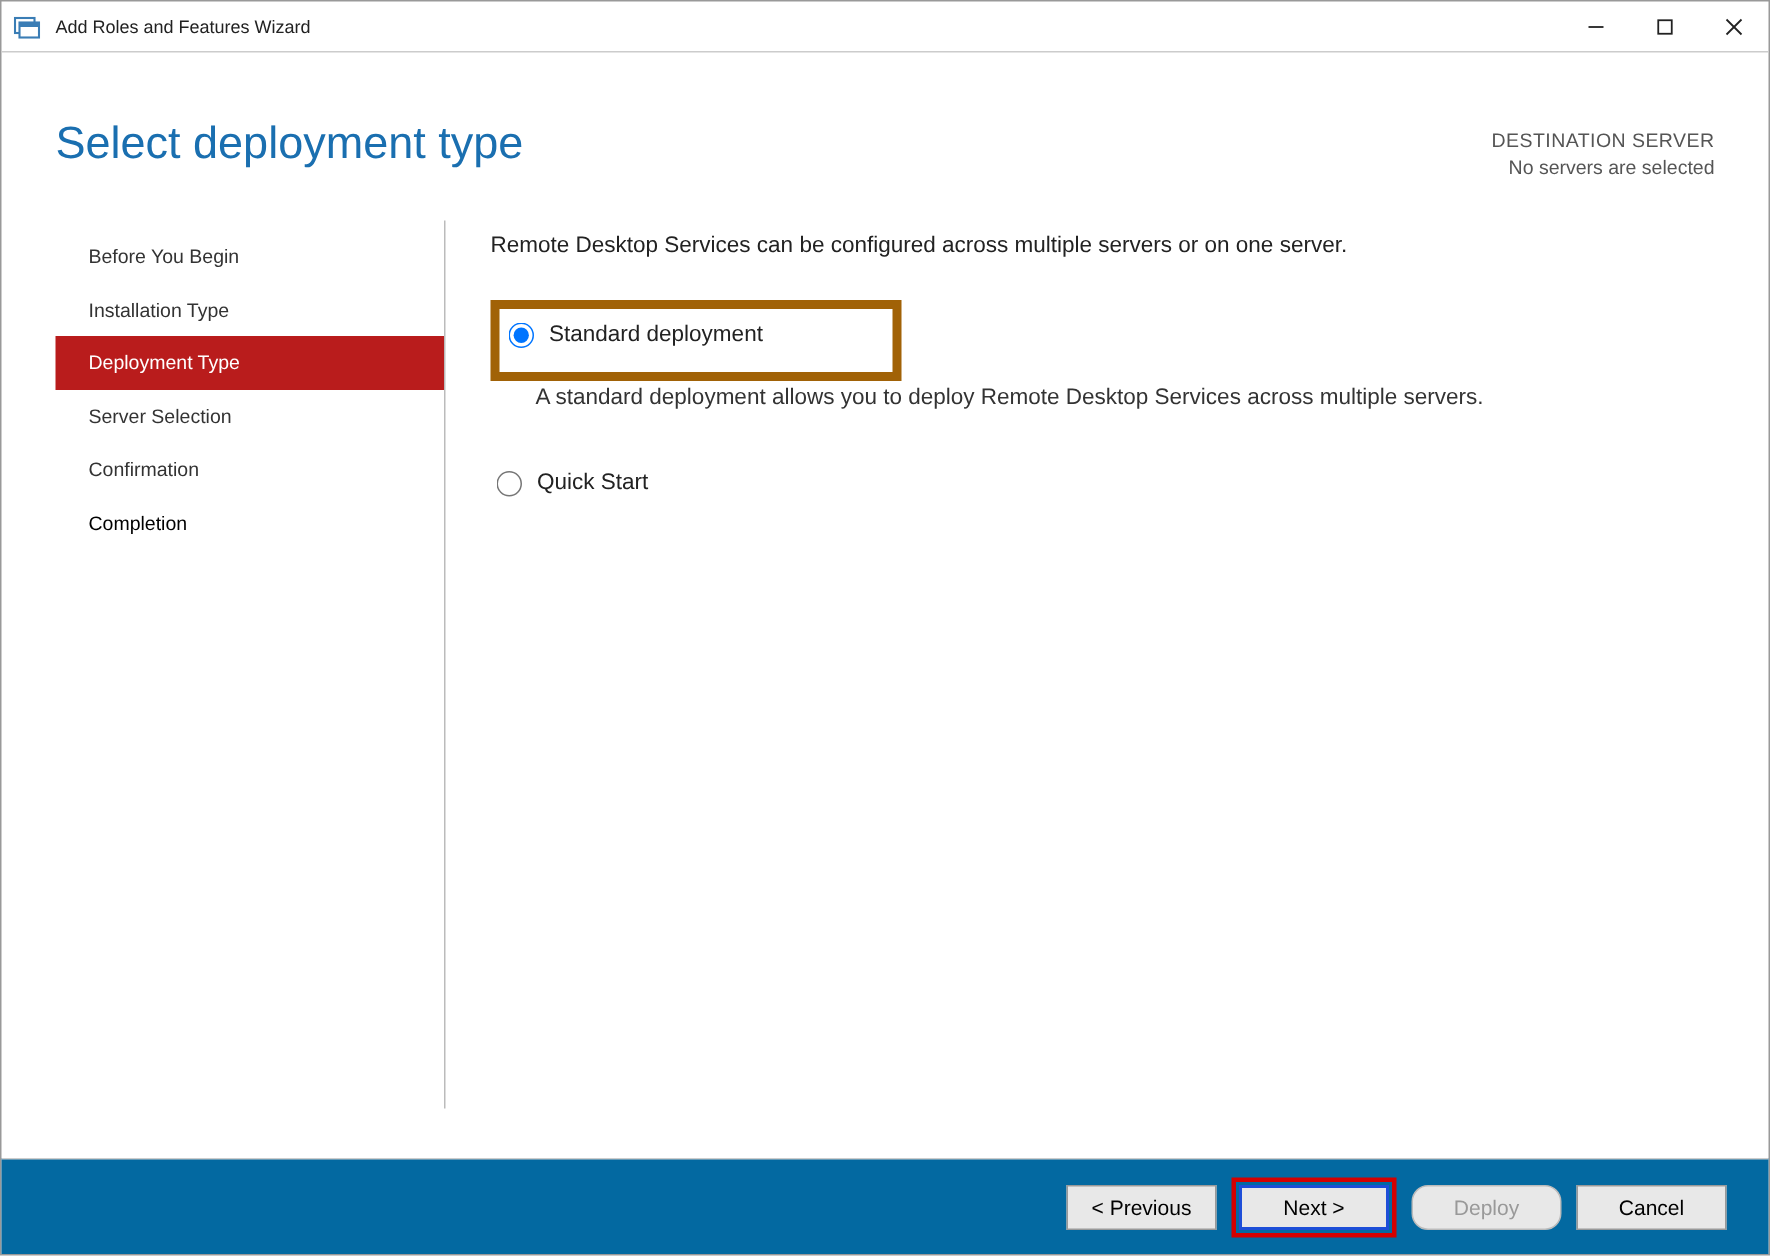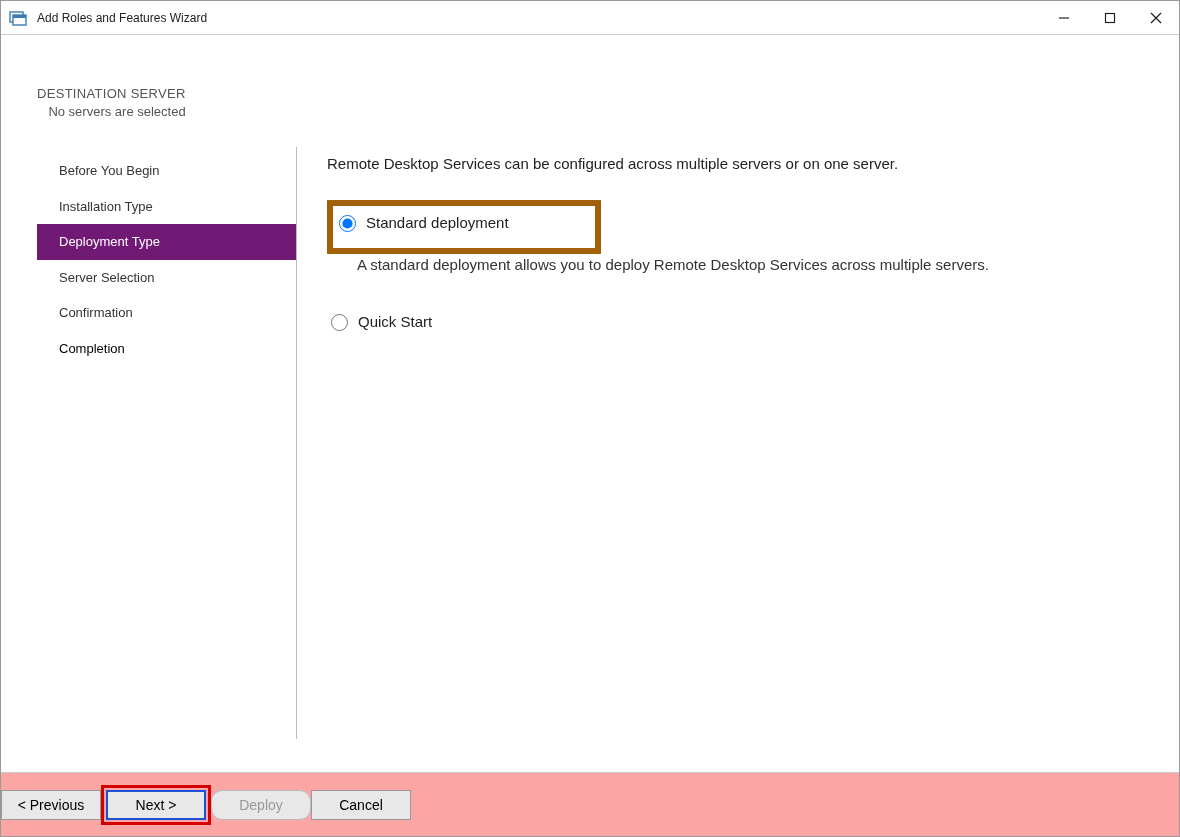--- a/index.html
+++ b/index.html
@@ -69,21 +69,21 @@
     padding-top: 6px;
   }
   .sidebar-item {
     padding: 8px 16px 8px 22px;
     font-size: 13px;
     color: #333;
     cursor: pointer;
     line-height: 1.5;
   }
   .sidebar-item.active {
-    background: #701a75;
+    background: #b91c1c;
     color: #fff;
   }
   .sidebar-item.disabled {
     color: #000000;
     cursor: default;
   }
   .main {
     flex: 1;
     padding: 6px 0 0 30px;
     font-size: 15px;
@@ -110,24 +110,26 @@
     border: 6px solid #a16207;
     display: inline-flex;
     padding: 2px 80px 2px 2px;
   }
   
   .footer {
     position: absolute;
     bottom: 0; left: 0; right: 0;
     height: 64px;
     border-top: 1px solid #ccc;
-    background: #fca5a5;
+    background: #0369a1;
     display: flex;
     align-items: center;
+    justify-content: flex-end;
     padding-right: 28px;
+    gap: 10px;
   }
   .btn {
     width: 100px; height: 30px;
     font-size: 14px;
     font-family: inherit;
     background: #e8e8e8;
     border: 1px solid #999;
     cursor: pointer;
   }
   .btn:disabled {
@@ -173,20 +175,21 @@
     </div>
     <div class="winbtn">
       <svg viewBox="0 0 12 12">
           <line x1="1" y1="1" x2="11" y2="11" stroke="#222" stroke-width="1.2"></line>
           <line x1="11" y1="1" x2="1" y2="11" stroke="#222" stroke-width="1.2"></line>
         </svg>
     </div>
   </div>
 
   <div class="header">
+    <div class="header-title">Select deployment type</div>
     <div class="dest">
       <div class="dest-label">DESTINATION SERVER</div>
       <div>No servers are selected</div>
     </div>
   </div>
 
   <div class="content">
     <div class="sidebar">
       <div class="sidebar-item">Before You Begin</div>
       <div class="sidebar-item">Installation Type</div>

